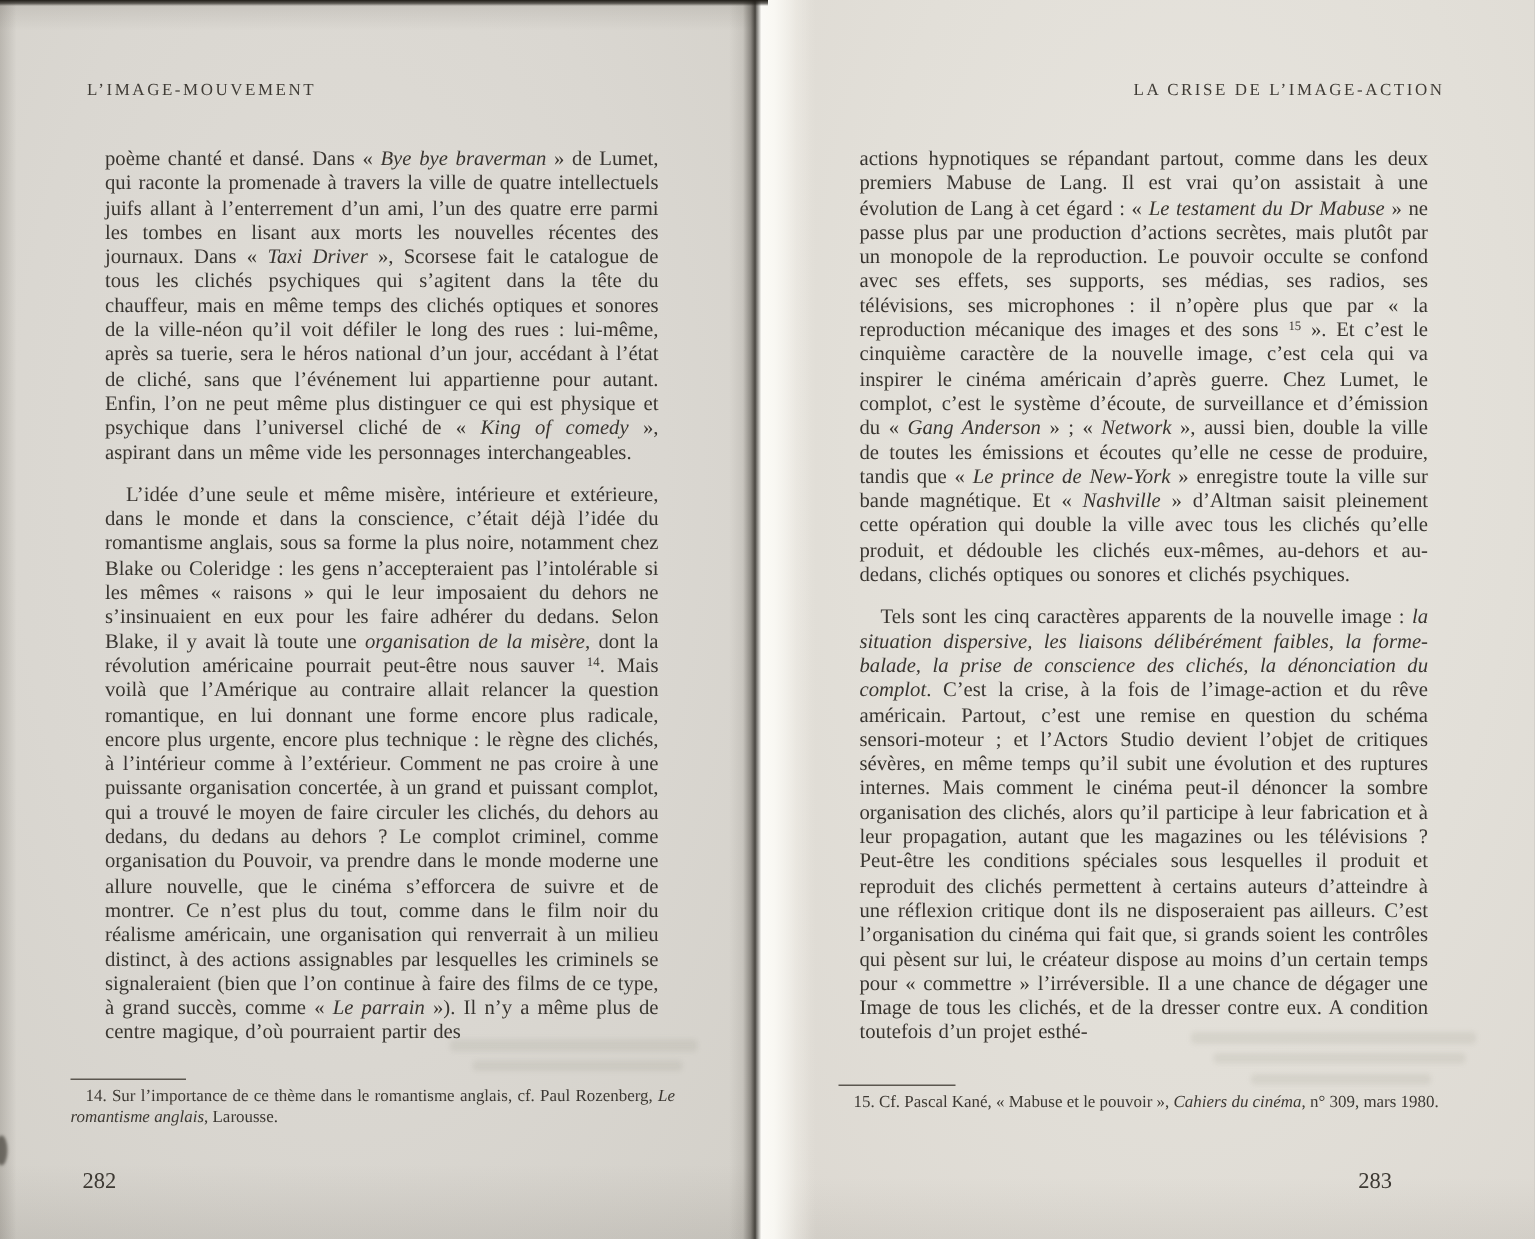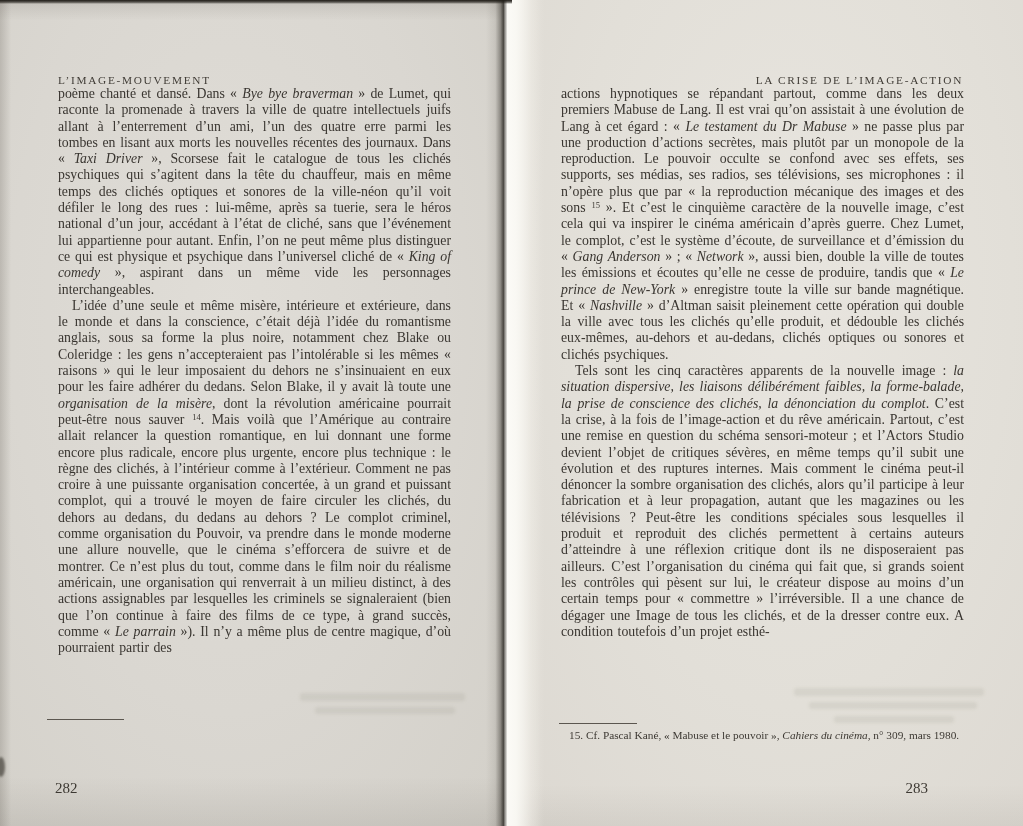--- a/index.html
+++ b/index.html
@@ -34,28 +34,28 @@
   }
   .top-edge{position:absolute;left:0;top:0;width:512px;height:4px;
     background:linear-gradient(180deg,#201d18 0%,rgba(32,29,24,0.65) 55%,rgba(32,29,24,0) 100%);}
   .edge-mark{position:absolute;left:-3px;top:757px;width:8px;height:20px;border-radius:50%;
     background:rgba(40,36,30,0.55);filter:blur(1px);}
 
   
   .ghost{position:absolute;background:rgba(110,104,92,0.10);filter:blur(1.6px);border-radius:3px;}
 
   
-  .running-head{position:absolute;top:54px;font-size:11.3px;letter-spacing:1.7px;color:#403c36;white-space:nowrap;margin-top:20px;}
+  .running-head{position:absolute;top:54px;font-size:11.3px;letter-spacing:1.7px;color:#403c36;white-space:nowrap;}
   .rh-left{left:58px;}
   .rh-right{right:60px;text-align:left;}
 
   .body-text{position:absolute;top:86px;font-size:13.8px;line-height:16.3px;text-align:justify;word-spacing:1px;color:#393530;}
   .bt-left{left:58px;width:393px;}
   .bt-right{left:57px;width:403px;}
-  .body-text p{margin:0;}
+  .body-text p{margin:12px;}
   .body-text p.indent{text-indent:14px;}
   .it{font-style:italic;}
   sup{font-size:0.62em;line-height:0;vertical-align:baseline;position:relative;top:-0.5em;}
 
   .footnote-rule{position:absolute;height:1px;background:#5b564f;}
   .fr-left{left:47px;top:719px;width:77px;}
   .fr-right{left:55px;top:723px;width:78px;}
   .footnote{position:absolute;margin:0;font-size:11.3px;line-height:13.8px;text-align:justify;text-indent:10px;color:#3d3933;}
   .fn-left{left:47px;top:725px;width:403px;}
   .fn-right{left:55px;top:729px;width:412px;}
@@ -69,20 +69,21 @@
 
 <div class="scan">
 
   <div class="page page-left">
     <div class="running-head rh-left">L’IMAGE-MOUVEMENT</div>
     <div class="body-text bt-left">
       <p><span>poème chanté et dansé. Dans « </span><span class="it">Bye bye braverman</span><span> » de Lumet, qui raconte la promenade à travers la ville de quatre intellectuels juifs allant à l’enterrement d’un ami, l’un des quatre erre parmi les tombes en lisant aux morts les nouvelles récentes des journaux. Dans « </span><span class="it">Taxi Driver</span><span> », Scorsese fait le catalogue de tous les clichés psychiques qui s’agitent dans la tête du chauffeur, mais en même temps des clichés optiques et sonores de la ville-néon qu’il voit défiler le long des rues : lui-même, après sa tuerie, sera le héros national d’un jour, accédant à l’état de cliché, sans que l’événement lui appartienne pour autant. Enfin, l’on ne peut même plus distinguer ce qui est physique et psychique dans l’universel cliché de « </span><span class="it">King of comedy</span><span> », aspirant dans un même vide les personnages interchangeables.</span></p>
       <p class="indent"><span>L’idée d’une seule et même misère, intérieure et extérieure, dans le monde et dans la conscience, c’était déjà l’idée du romantisme anglais, sous sa forme la plus noire, notamment chez Blake ou Coleridge : les gens n’accepteraient pas l’intolérable si les mêmes « raisons » qui le leur imposaient du dehors ne s’insinuaient en eux pour les faire adhérer du dedans. Selon Blake, il y avait là toute une </span><span class="it">organisation de la misère</span><span>, dont la révolution américaine pourrait peut-être nous sauver </span><sup>14</sup><span>. Mais voilà que l’Amérique au contraire allait relancer la question romantique, en lui donnant une forme encore plus radicale, encore plus urgente, encore plus technique : le règne des clichés, à l’intérieur comme à l’extérieur. Comment ne pas croire à une puissante organisation concertée, à un grand et puissant complot, qui a trouvé le moyen de faire circuler les clichés, du dehors au dedans, du dedans au dehors ? Le complot criminel, comme organisation du Pouvoir, va prendre dans le monde moderne une allure nouvelle, que le cinéma s’efforcera de suivre et de montrer. Ce n’est plus du tout, comme dans le film noir du réalisme américain, une organisation qui renverrait à un milieu distinct, à des actions assignables par lesquelles les criminels se signaleraient (bien que l’on continue à faire des films de ce type, à grand succès, comme « </span><span class="it">Le parrain</span><span> »). Il n’y a même plus de centre magique, d’où pourraient partir des</span></p>
     </div>
     <div class="footnote-rule fr-left"></div>
+    <p class="footnote fn-left"><span>14. Sur l’importance de ce thème dans le romantisme anglais, cf. Paul Rozenberg, </span><span class="it">Le romantisme anglais</span><span>, Larousse.</span></p>
     <div class="page-number pn-left">282</div>
     <div class="ghost" style="left:300px;top:693px;width:165px;height:8px;"></div>
     <div class="ghost" style="left:315px;top:707px;width:140px;height:7px;"></div>
   </div>
 
   <div class="page page-right">
     <div class="running-head rh-right">LA CRISE DE L’IMAGE-ACTION</div>
     <div class="body-text bt-right">
       <p><span>actions hypnotiques se répandant partout, comme dans les deux premiers Mabuse de Lang. Il est vrai qu’on assistait à une évolution de Lang à cet égard : « </span><span class="it">Le testament du Dr Mabuse</span><span> » ne passe plus par une production d’actions secrètes, mais plutôt par un monopole de la reproduction. Le pouvoir occulte se confond avec ses effets, ses supports, ses médias, ses radios, ses télévisions, ses microphones : il n’opère plus que par « la reproduction mécanique des images et des sons </span><sup>15</sup><span> ». Et c’est le cinquième caractère de la nouvelle image, c’est cela qui va inspirer le cinéma américain d’après guerre. Chez Lumet, le complot, c’est le système d’écoute, de surveillance et d’émission du « </span><span class="it">Gang Anderson</span><span> » ; « </span><span class="it">Network</span><span> », aussi bien, double la ville de toutes les émissions et écoutes qu’elle ne cesse de produire, tandis que « </span><span class="it">Le prince de New-York</span><span> » enregistre toute la ville sur bande magnétique. Et « </span><span class="it">Nashville</span><span> » d’Altman saisit pleinement cette opération qui double la ville avec tous les clichés qu’elle produit, et dédouble les clichés eux-mêmes, au-dehors et au-dedans, clichés optiques ou sonores et clichés psychiques.</span></p>
       <p class="indent"><span>Tels sont les cinq caractères apparents de la nouvelle image : </span><span class="it">la situation dispersive, les liaisons délibérément faibles, la forme-balade, la prise de conscience des clichés, la dénonciation du complot</span><span>. C’est la crise, à la fois de l’image-action et du rêve américain. Partout, c’est une remise en question du schéma sensori-moteur ; et l’Actors Studio devient l’objet de critiques sévères, en même temps qu’il subit une évolution et des ruptures internes. Mais comment le cinéma peut-il dénoncer la sombre organisation des clichés, alors qu’il participe à leur fabrication et à leur propagation, autant que les magazines ou les télévisions ? Peut-être les conditions spéciales sous lesquelles il produit et reproduit des clichés permettent à certains auteurs d’atteindre à une réflexion critique dont ils ne disposeraient pas ailleurs. C’est l’organisation du cinéma qui fait que, si grands soient les contrôles qui pèsent sur lui, le créateur dispose au moins d’un certain temps pour « commettre » l’irréversible. Il a une chance de dégager une Image de tous les clichés, et de la dresser contre eux. A condition toutefois d’un projet esthé-</span></p>

